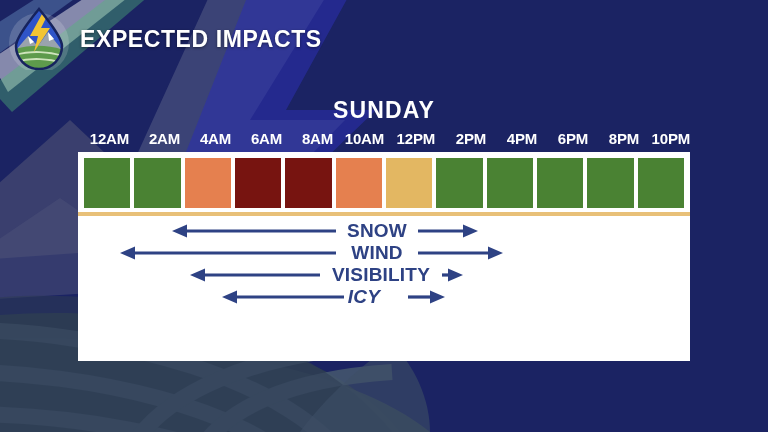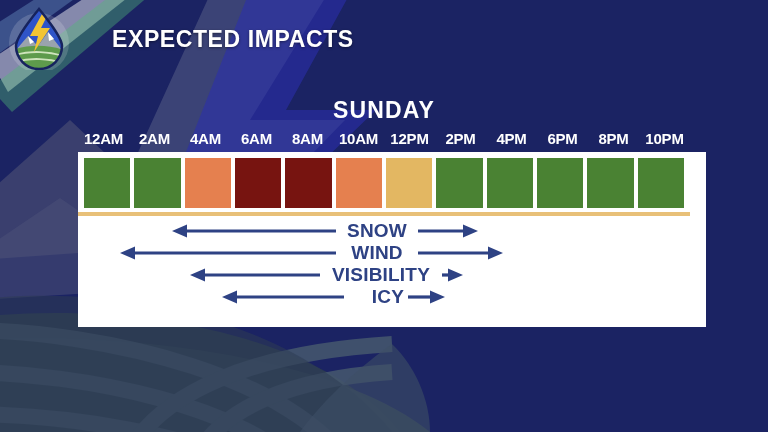--- a/index.html
+++ b/index.html
@@ -35,21 +35,20 @@
   }
   #brand-logo {
     width: 62px;
     height: 64px;
     flex: 0 0 auto;
   }
   #brand-text {
     display: flex;
     justify-content: flex-end;
     padding-top: 4px;
-    margin-left: 32px;
   }
   #brand-title {
     color: #ffffff;
     font-size: 23px;
     font-weight: bold;
     letter-spacing: 0.6px;
     line-height: 1.02;
     text-shadow: 0 1px 3px rgba(0,0,0,.45);
   }
   #brand-sub {
@@ -81,38 +80,37 @@
     position: absolute;
     left: 78px;
     top: 130px;
     width: 612px;
     height: 20px;
     display: flex;
     z-index: 30;
   }
   .time-label {
     flex: 1 1 0;
-    text-align: center;
+    text-align: right;
     color: #ffffff;
     font-size: 15px;
     font-weight: bold;
     letter-spacing: -0.2px;
     white-space: nowrap;
   }
 
   
   #panel {
     position: absolute;
     left: 78px;
     top: 152px;
     width: 612px;
-    height: 175px;
+    height: 209px;
     background: #ffffff;
     z-index: 20;
-    padding-left: 16px;
   }
 
   #impact-row {
     position: absolute;
     left: 6px;
     top: 6px;
     width: 600px;
     height: 50px;
     display: flex;
     gap: 4px;
@@ -315,21 +313,21 @@
           </svg>
         </div>
       </div>
       <div class="hazard-row" style="top: 66px;">
         <div class="hazard-line" style="left: 144px;">
           <svg class="arrow-svg" width="122" height="22" viewBox="0 0 122 22">
             <line x1="13" y1="11" x2="122" y2="11" stroke="#2e4284" stroke-width="3.2"></line>
             <polygon points="0,11 15,4.5 15,17.5" fill="#2e4284"></polygon>
           </svg>
         </div>
-        <div class="hazard-label" style="left: 284px; width: 52px;">ICY</div>
+        <div class="hazard-label" style="left: 260px; width: 52px; font-style: italic;">ICY</div>
         <div class="hazard-line" style="left: 330px;">
           <svg class="arrow-svg" width="37" height="22" viewBox="0 0 37 22">
             <line x1="0" y1="11" x2="24" y2="11" stroke="#2e4284" stroke-width="3.2"></line>
             <polygon points="37,11 22,4.5 22,17.5" fill="#2e4284"></polygon>
           </svg>
         </div>
       </div>
     </div>
 </div>
 

